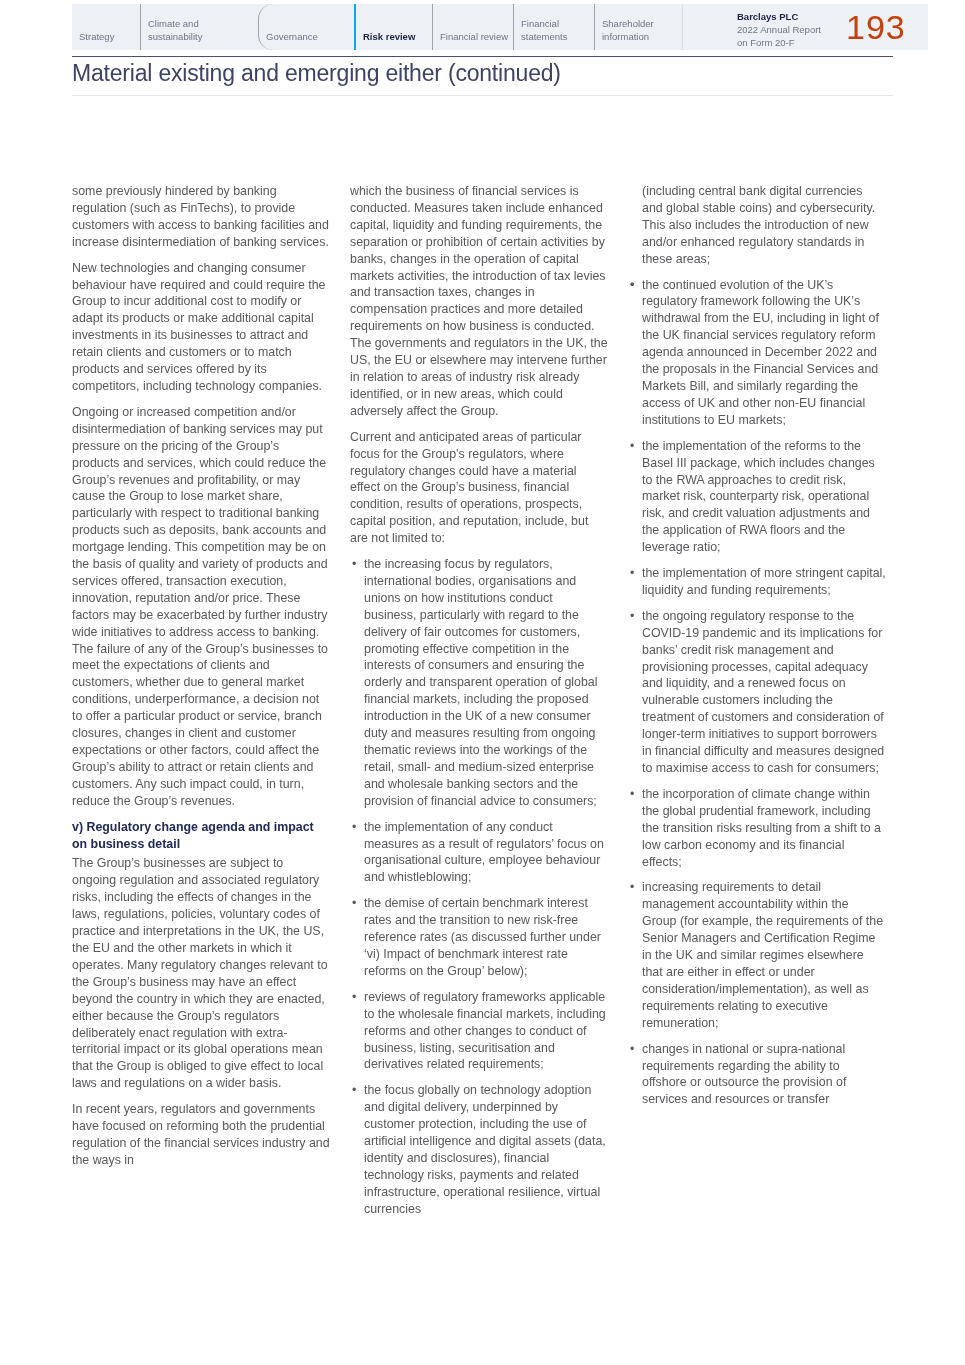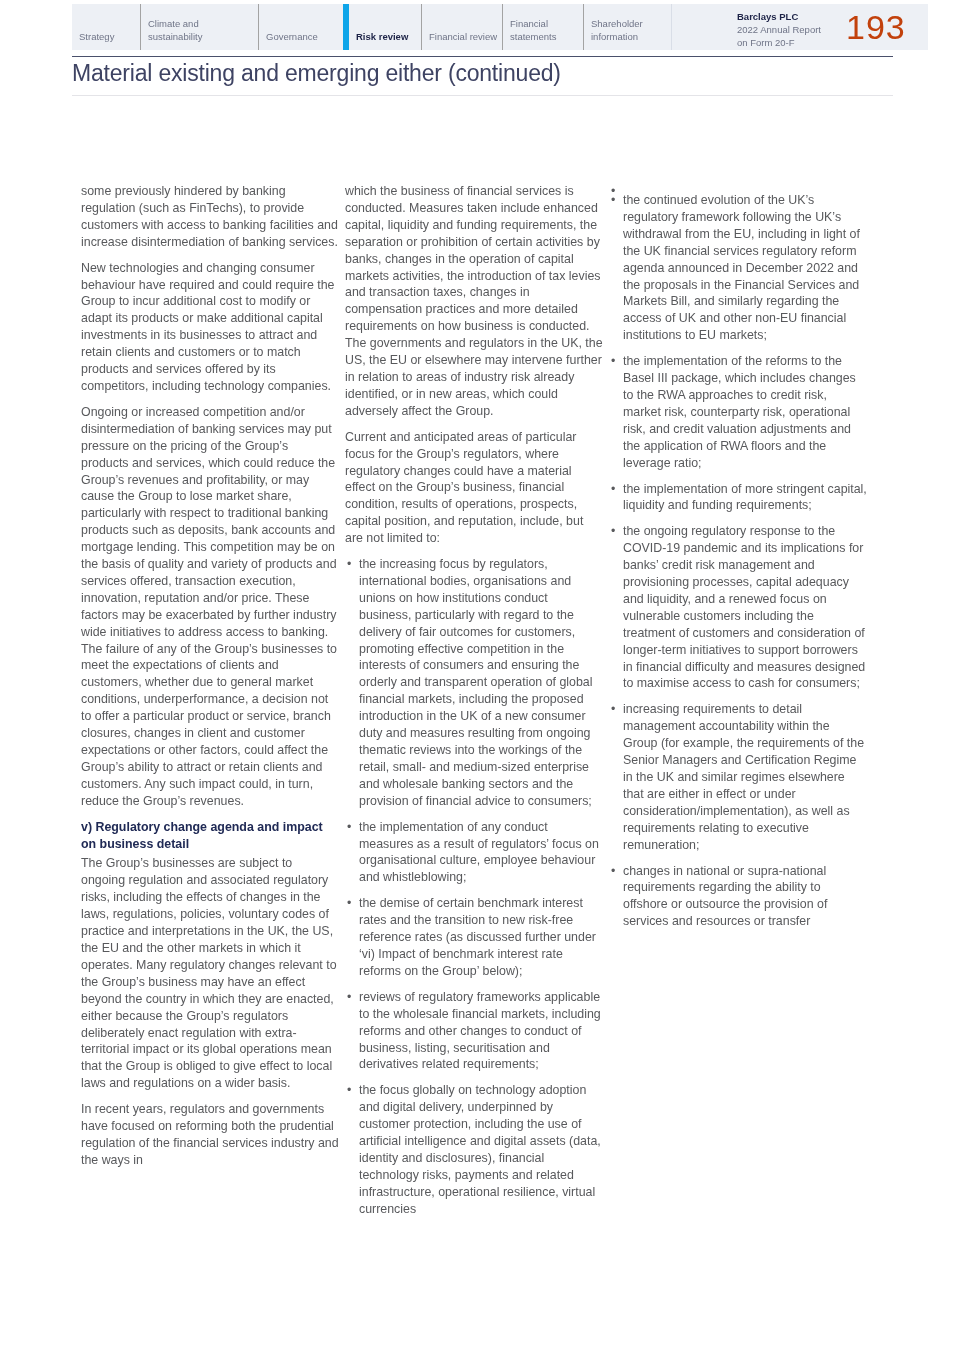--- a/index.html
+++ b/index.html
@@ -4,37 +4,37 @@
 <style>
   html,body{margin:0;padding:0;background:#ffffff;}
   .page{position:relative;width:965px;height:1365px;background:#ffffff;overflow:hidden;
         font-family:"Liberation Sans", sans-serif;}
 
   
   .nav{position:absolute;left:72px;top:4px;width:856px;height:46px;display:flex;background:#edf0f5;}
   .tab{box-sizing:border-box;display:flex;align-items:flex-end;padding:5px 4px 7px 7px;
        border-left:1px solid #a3a3a3;font-size:9.5px;line-height:1.3;color:#6f7487;}
   .tab:first-child{border-left:none;}
-  .tab.active{border-left:6px solid #0ea5e9;color:#1d2347;font-weight:bold;}
-  .w1{width:68px;}.w2{width:118px;}.w3{width:85px;}.w4{width:78px;}
+  .tab.active{border-left:2px solid #0ea5e9;color:#1d2347;font-weight:bold;}
+  .w1{width:68px;}.w2{width:118px;}.w3{width:96px;border-radius:15px;}.w4{width:78px;}
   .w5{width:81px;}.w6{width:81px;}.w7{width:88px;}
   .nav-spacer{box-sizing:border-box;flex:1;border-left:1px solid #d9dee7;}
   .brand{box-sizing:border-box;width:103px;padding:7px 0 6px 0;font-size:9.5px;line-height:1.35;color:#6f7487;}
   .brand .name{font-weight:bold;color:#1d2347;}
   .pageno{box-sizing:border-box;width:88px;display:flex;align-items:center;justify-content:flex-start;
           padding-left:6px;font-size:34px;font-weight:300;color:#c2410c;letter-spacing:1px;}
 
   
   .rule-top{position:absolute;left:72px;top:56px;width:821px;height:1px;background:#4a506b;}
   .title{position:absolute;left:72px;top:60px;width:821px;font-size:23px;font-weight:400;
          color:#3e4363;letter-spacing:-0.2px;}
   .rule-bottom{position:absolute;left:72px;top:95px;width:821px;height:1px;background:#e4e4e8;}
 
   
-  .content{position:absolute;left:72px;top:183px;width:818px;display:flex;gap:6px;margin-left:9px;}
+  .content{position:absolute;left:72px;top:183px;width:818px;display:flex;gap:20px;}
   .col{width:258px;font-size:12.4px;line-height:16.9px;color:#58595c;}
   .body{margin:0 0 9px;}
   .subheading{margin:2px 0 3px;font-weight:bold;color:#202a55;}
   .bullet{position:relative;padding-left:14px;margin:0 0 9px;}
   .dot{position:absolute;left:2px;top:0;color:#58595c;}
   .dot::before{content:"\2022";}
   .cont{padding-left:14px;margin:0 0 9px;}
 </style>
 </head>
 <body>
@@ -77,23 +77,25 @@
       <p class="body">which the business of financial services is conducted. Measures taken include enhanced capital, liquidity and funding requirements, the separation or prohibition of certain activities by banks, changes in the operation of capital markets activities, the introduction of tax levies and transaction taxes, changes in compensation practices and more detailed requirements on how business is conducted. The governments and regulators in the UK, the US, the EU or elsewhere may intervene further in relation to areas of industry risk already identified, or in new areas, which could adversely affect the Group.</p>
       <p class="body">Current and anticipated areas of particular focus for the Group’s regulators, where regulatory changes could have a material effect on the Group’s business, financial condition, results of operations, prospects, capital position, and reputation, include, but are not limited to:</p>
       <div class="bullet"><span class="dot"></span><span>the increasing focus by regulators, international bodies, organisations and unions on how institutions conduct business, particularly with regard to the delivery of fair outcomes for customers, promoting effective competition in the interests of consumers and ensuring the orderly and transparent operation of global financial markets, including the proposed introduction in the UK of a new consumer duty and measures resulting from ongoing thematic reviews into the workings of the retail, small- and medium-sized enterprise and wholesale banking sectors and the provision of financial advice to consumers;</span></div>
       <div class="bullet"><span class="dot"></span><span>the implementation of any conduct measures as a result of regulators’ focus on organisational culture, employee behaviour and whistleblowing;</span></div>
       <div class="bullet"><span class="dot"></span><span>the demise of certain benchmark interest rates and the transition to new risk-free reference rates (as discussed further under ‘vi) Impact of benchmark interest rate reforms on the Group’ below);</span></div>
       <div class="bullet"><span class="dot"></span><span>reviews of regulatory frameworks applicable to the wholesale financial markets, including reforms and other changes to conduct of business, listing, securitisation and derivatives related requirements;</span></div>
       <div class="bullet"><span class="dot"></span><span>the focus globally on technology adoption and digital delivery, underpinned by customer protection, including the use of artificial intelligence and digital assets (data, identity and disclosures), financial technology risks, payments and related infrastructure, operational resilience, virtual currencies</span></div>
     </div>
 
     <div class="col">
+      <div class="cont">(including central bank digital currencies and global stable coins) and cybersecurity. This also includes the introduction of new and/or enhanced regulatory standards in these areas;</div>
       <div class="bullet"><span class="dot"></span></div>
       <div class="bullet"><span class="dot"></span><span>the continued evolution of the UK’s regulatory framework following the UK’s withdrawal from the EU, including in light of the UK financial services regulatory reform agenda announced in December 2022 and the proposals in the Financial Services and Markets Bill, and similarly regarding the access of UK and other non-EU financial institutions to EU markets;</span></div>
       <div class="bullet"><span class="dot"></span><span>the implementation of the reforms to the Basel III package, which includes changes to the RWA approaches to credit risk, market risk, counterparty risk, operational risk, and credit valuation adjustments and the application of RWA floors and the leverage ratio;</span></div>
       <div class="bullet"><span class="dot"></span><span>the implementation of more stringent capital, liquidity and funding requirements;</span></div>
       <div class="bullet"><span class="dot"></span><span>the ongoing regulatory response to the COVID-19 pandemic and its implications for banks’ credit risk management and provisioning processes, capital adequacy and liquidity, and a renewed focus on vulnerable customers including the treatment of customers and consideration of longer-term initiatives to support borrowers in financial difficulty and measures designed to maximise access to cash for consumers;</span></div>
+      <div class="bullet"><span class="dot"></span><span>the incorporation of climate change within the global prudential framework, including the transition risks resulting from a shift to a low carbon economy and its financial effects;</span></div>
       <div class="bullet"><span class="dot"></span><span>increasing requirements to detail management accountability within the Group (for example, the requirements of the Senior Managers and Certification Regime in the UK and similar regimes elsewhere that are either in effect or under consideration/implementation), as well as requirements relating to executive remuneration;</span></div>
       <div class="bullet"><span class="dot"></span><span>changes in national or supra-national requirements regarding the ability to offshore or outsource the provision of services and resources or transfer</span></div>
     </div>
 
   </div>
 </div>
 
 </body></html>

